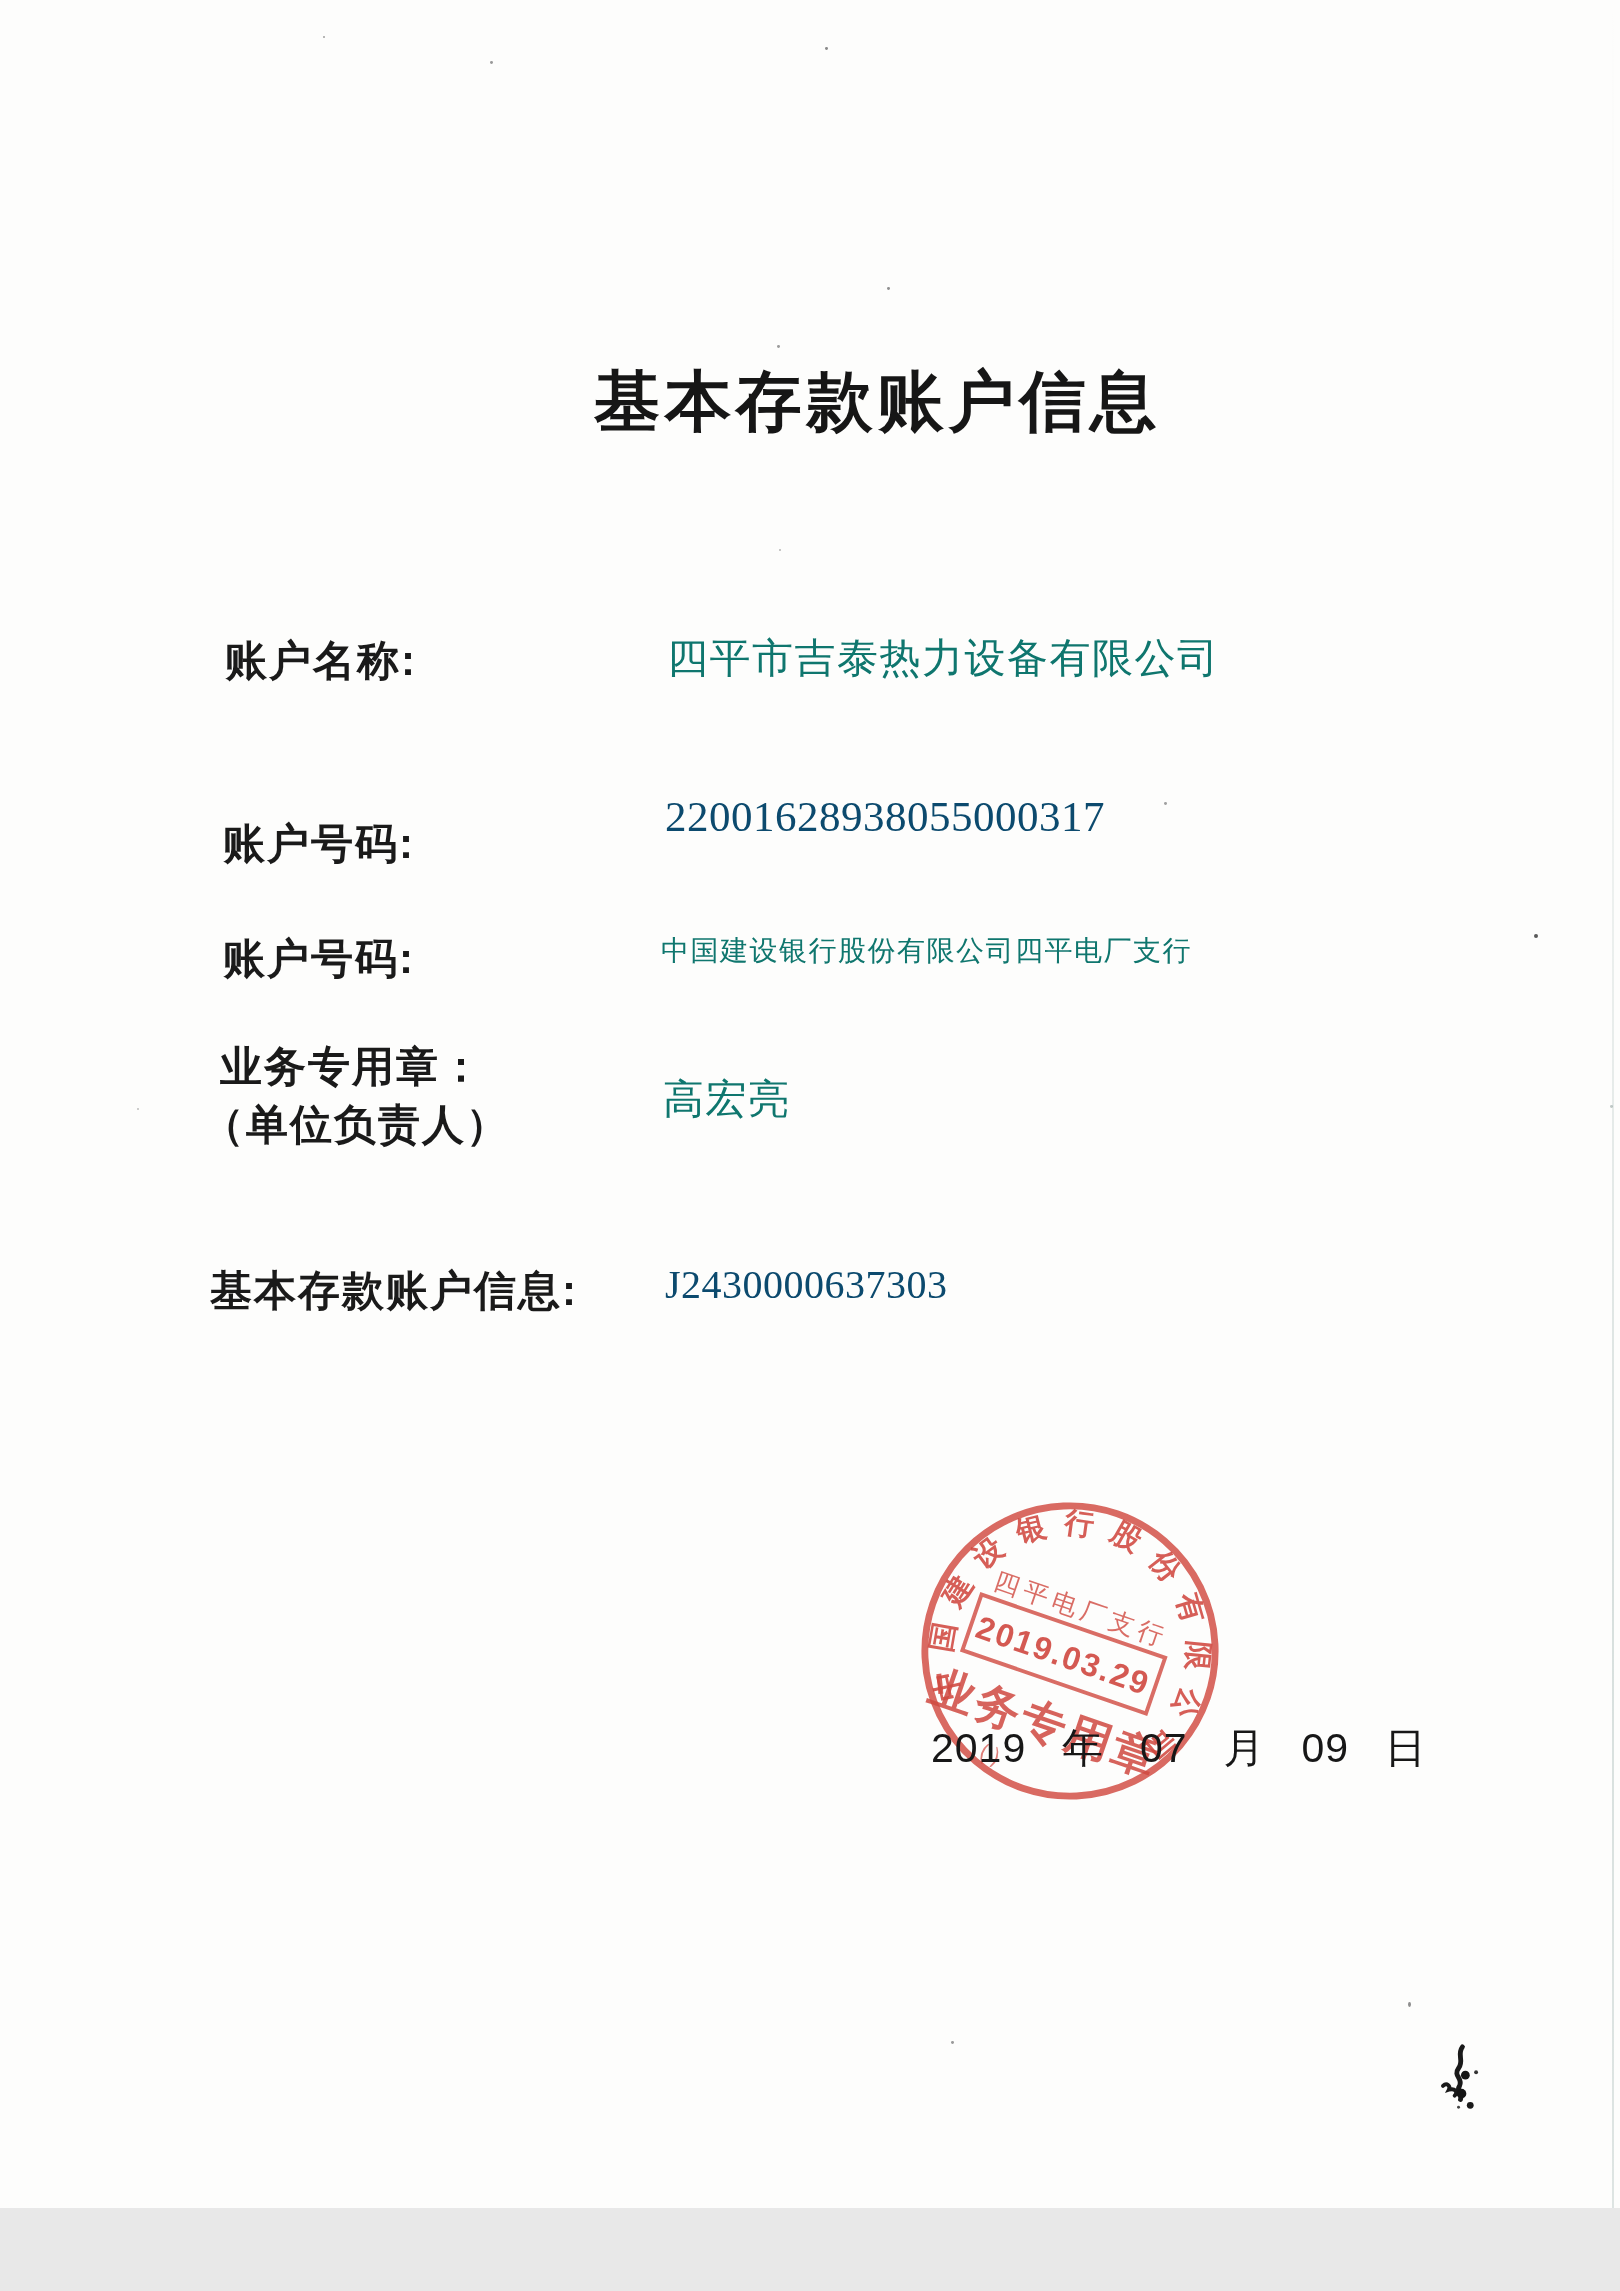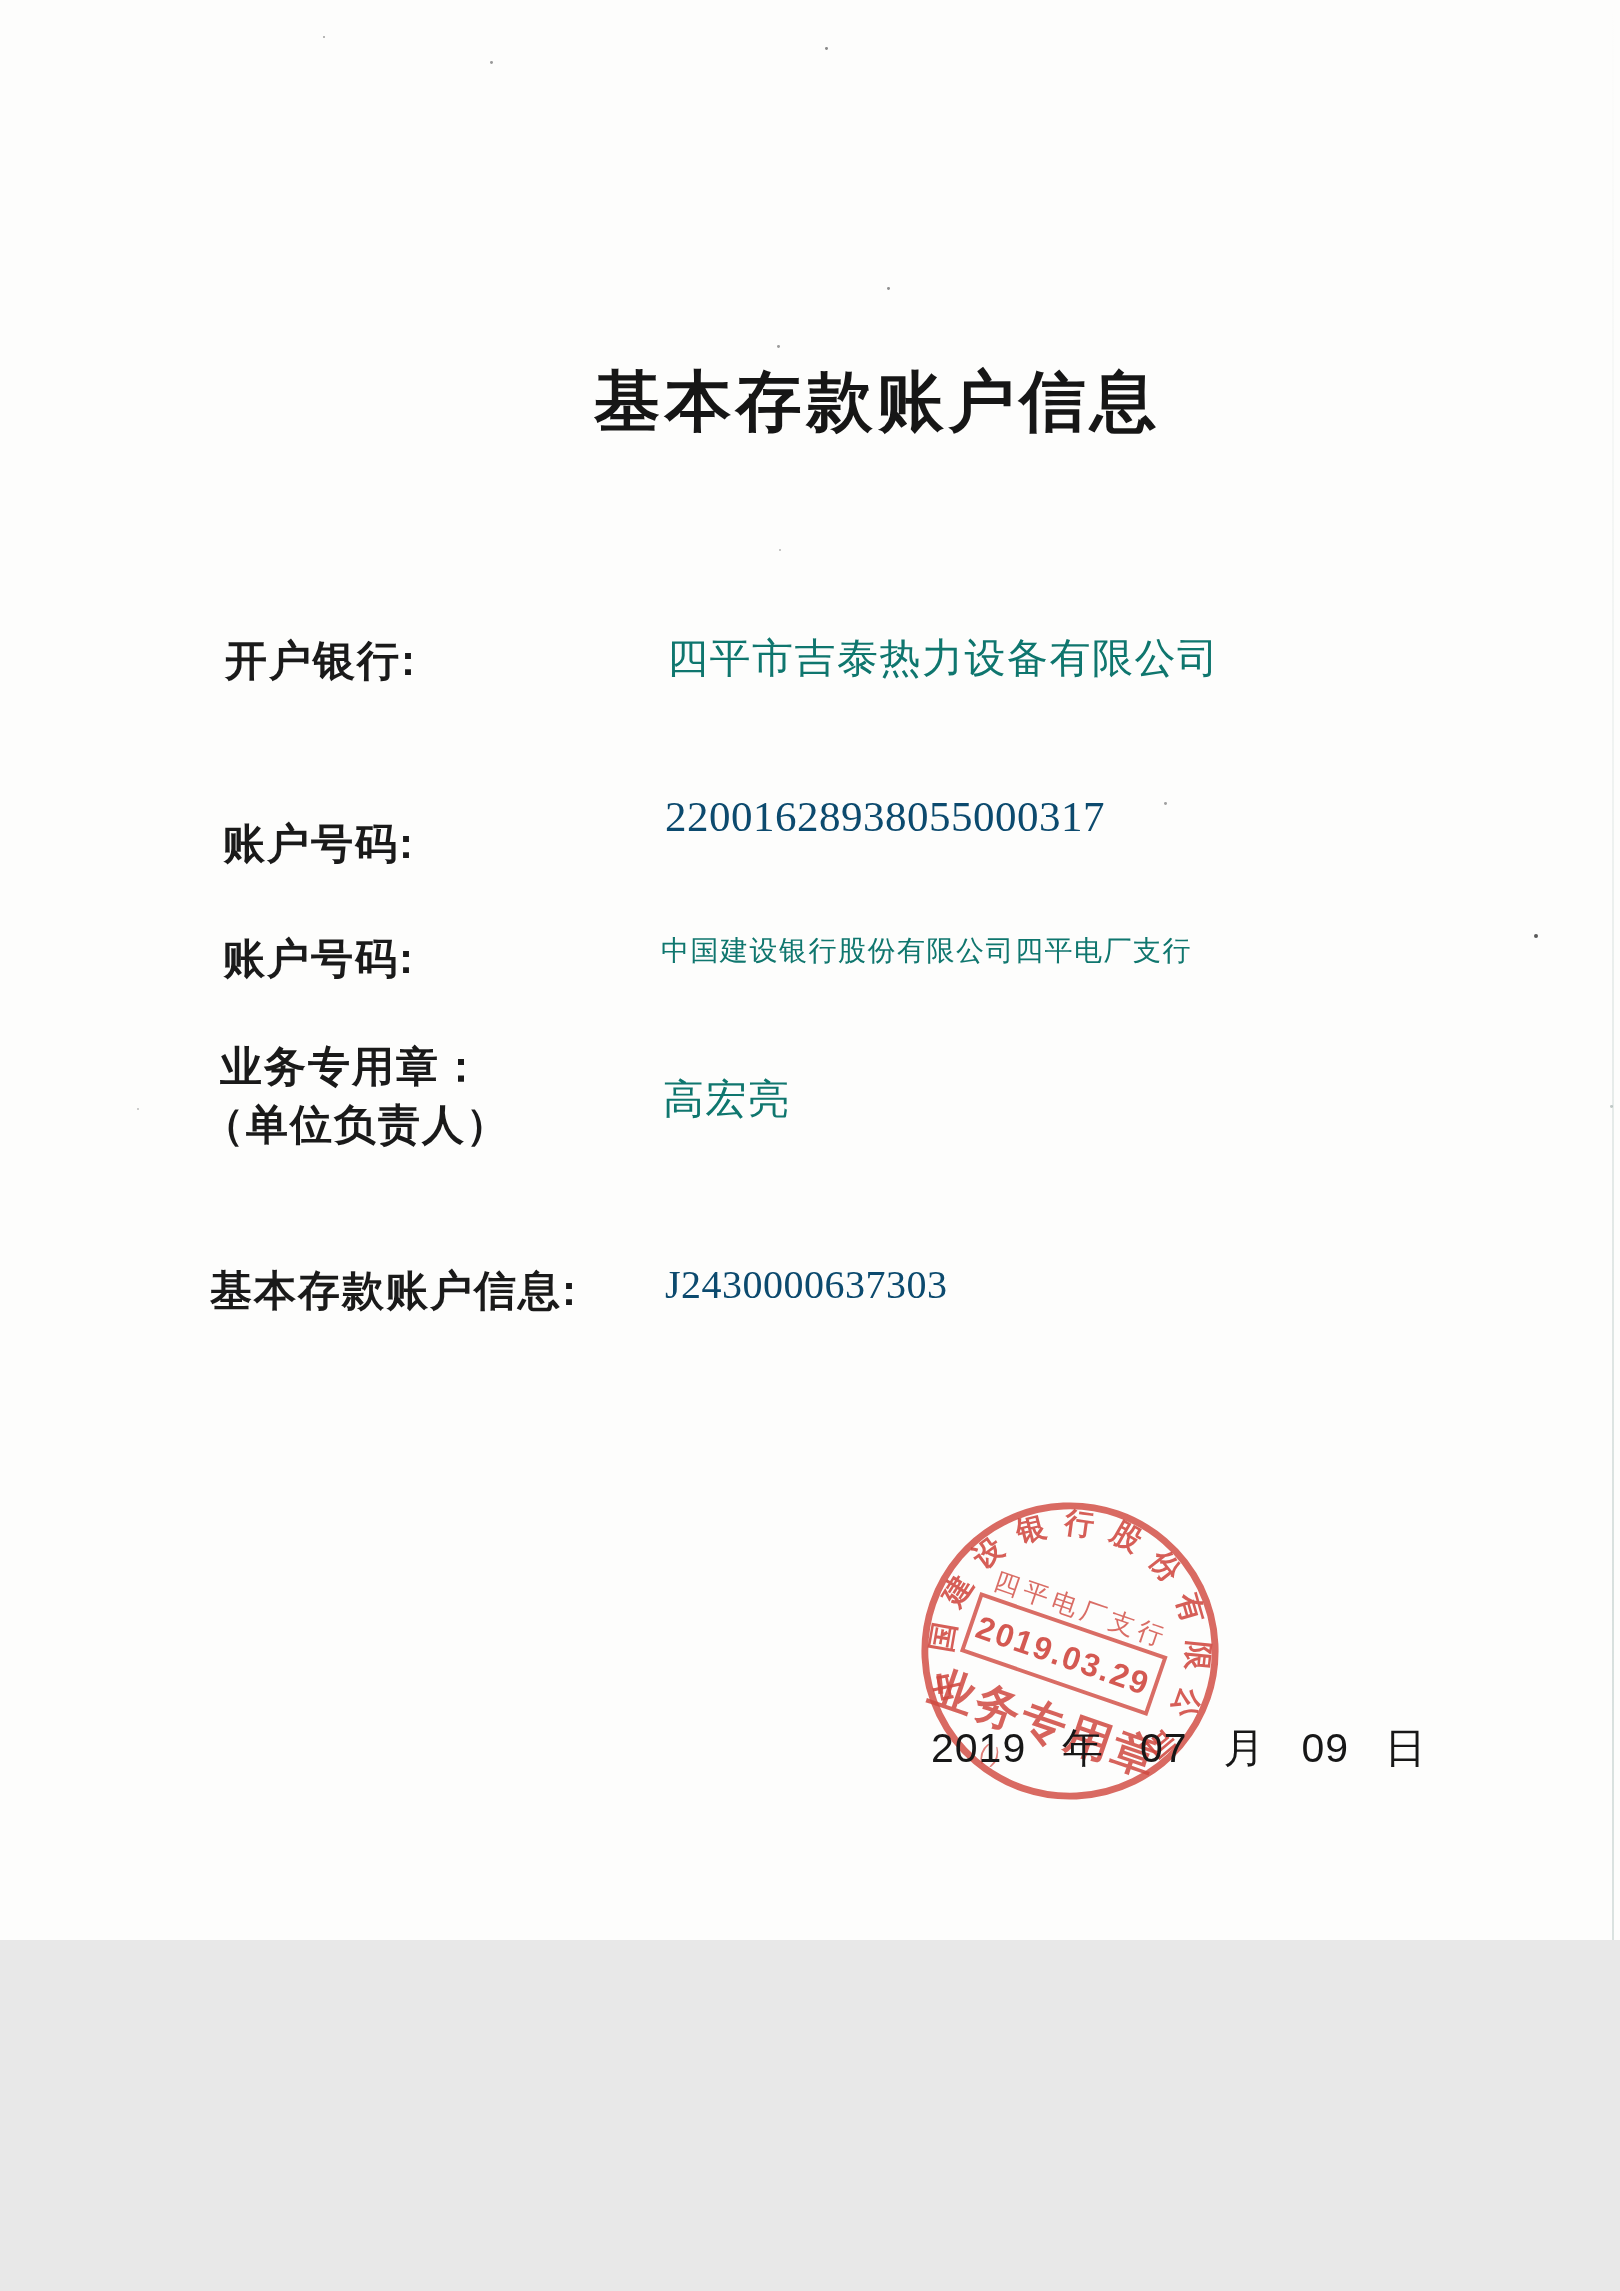--- a/index.html
+++ b/index.html
@@ -1,18 +1,18 @@
 <!DOCTYPE html>
 <html><head>
 <meta charset="utf-8">
 <style>
   html,body{margin:0;padding:0;background:#e8e8e8;}
   .page{
     position:relative;
-    width:1620px;height:1940px;
+    width:1620px;height:2208px;
     margin:0 auto;
     background:#fdfdfc;
     overflow:hidden;
     font-family:"Liberation Serif", serif;
     color:#1c1c1c;
   }
   .title{
     position:absolute;
     left:594px;top:357px;
     font-size:66px;
@@ -89,21 +89,21 @@
     z-index:1;
   }
 </style>
 </head>
 <body>
 
 <div class="page">
 
   <div class="title">基本存款账户信息</div>
 
-  <div class="lbl" style="left:225px;top:633px">开户银行:</div>
+  <div class="lbl" style="left:225px;top:633px">账户名称:</div>
   <div class="val cjk" style="left:667px;top:631px">四平市吉泰热力设备有限公司</div>
 
   <div class="lbl" style="left:223px;top:816px">账户号码:</div>
   <div class="val num" style="left:665px;top:792px">22001628938055000317</div>
 
   <div class="lbl" style="left:223px;top:931px">账户号码:</div>
   <div class="val cjk" style="left:661px;top:932px;font-size:28px">中国建设银行股份有限公司四平电厂支行</div>
 
   <div class="lbl" style="left:220px;top:1039px">业务专用章：</div>
   <div class="lbl" style="left:202px;top:1097px">（单位负责人）</div>

